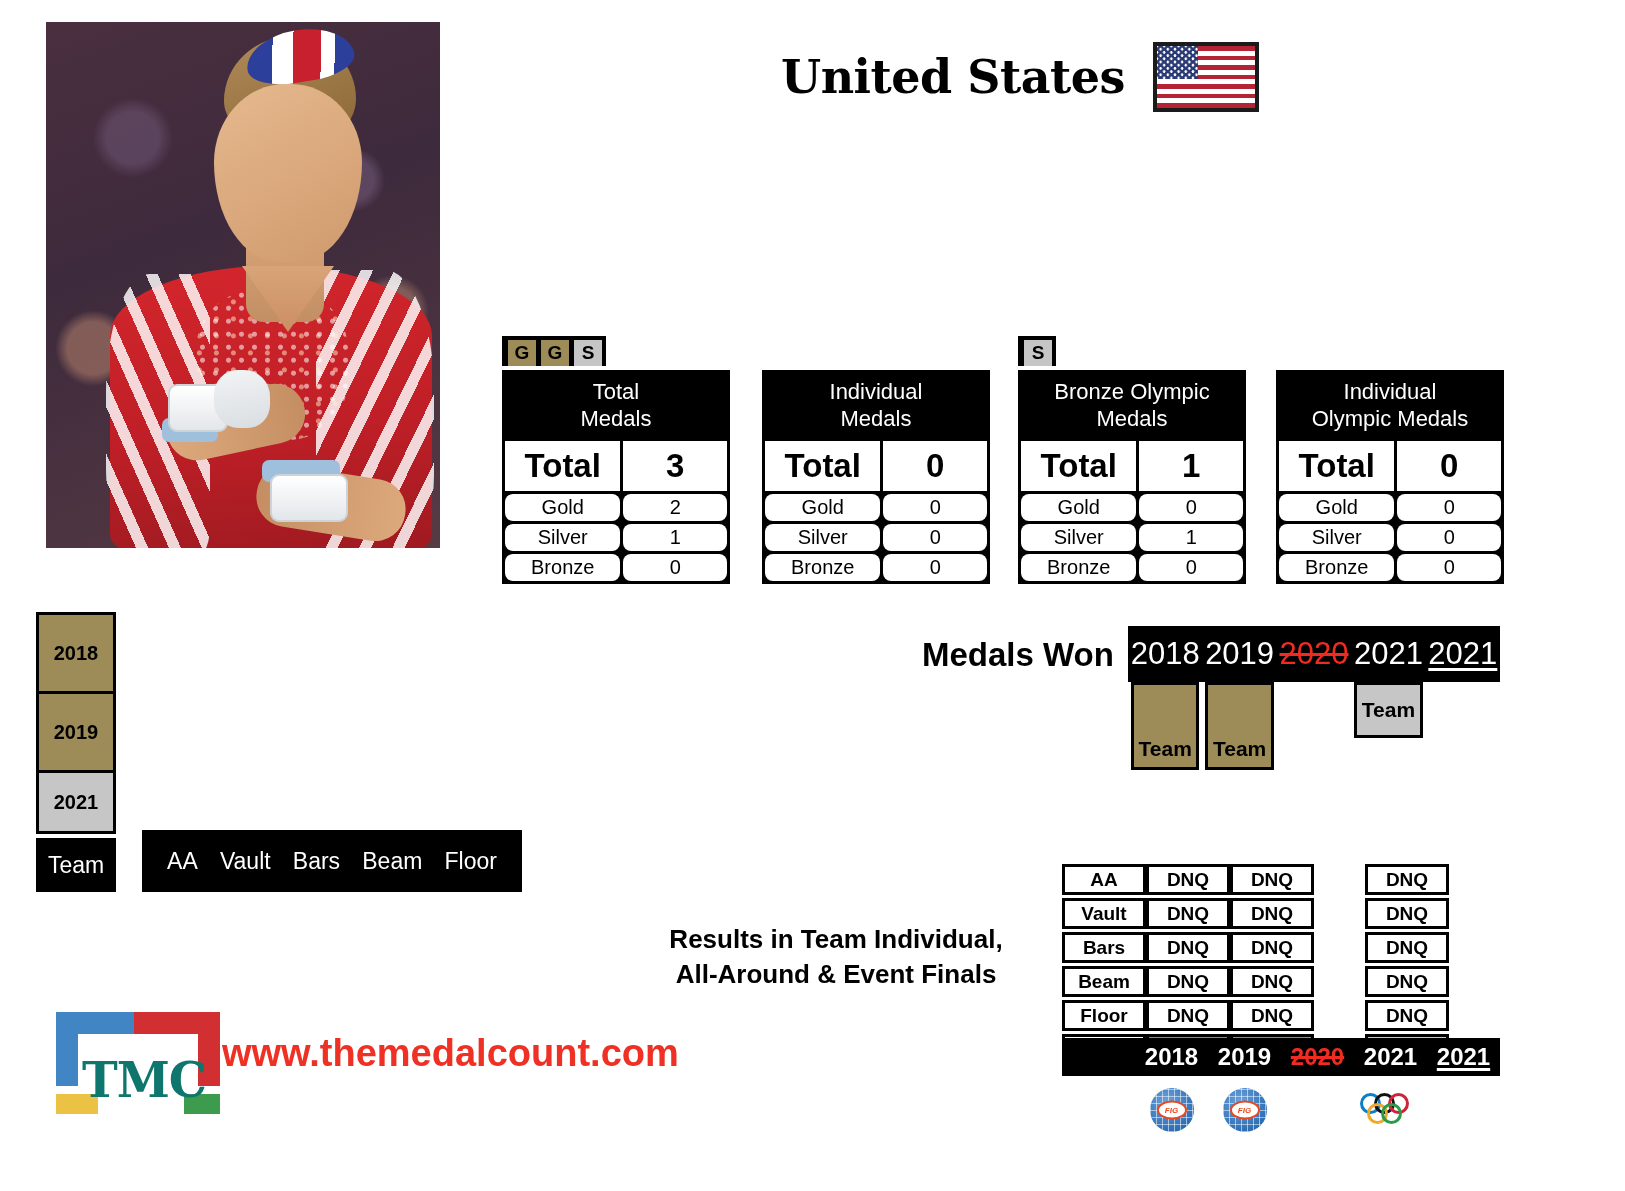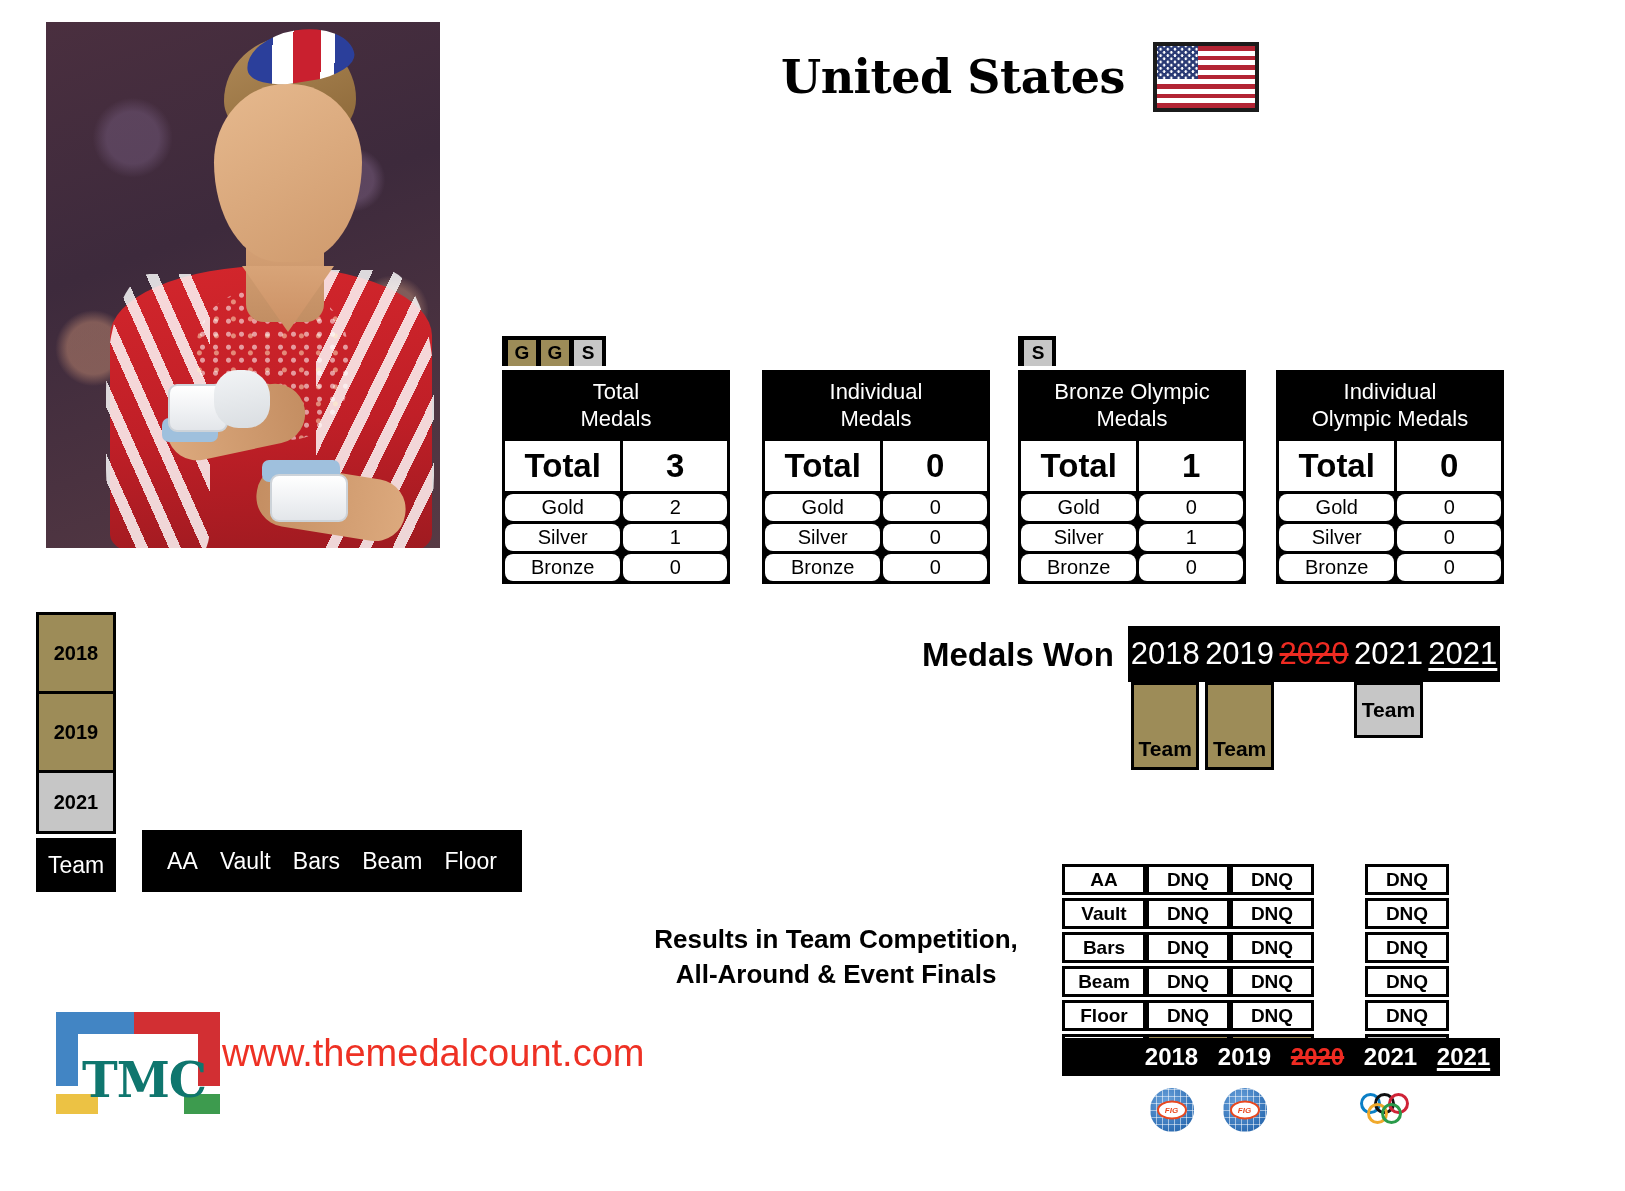--- a/index.html
+++ b/index.html
@@ -185,21 +185,21 @@
   #tmc-logo{position:absolute;left:34px;top:1008px;width:150px;height:108px;}
   .br{position:absolute;}
   .br-tl{left:22px;top:4px;width:86px;height:22px;background:#4285c4;}
   .br-tl2{left:22px;top:4px;width:22px;height:74px;background:#4285c4;}
   .br-tr{left:100px;top:4px;width:86px;height:22px;background:#d22f33;}
   .br-tr2{left:164px;top:4px;width:22px;height:74px;background:#d22f33;}
   .br-bl{left:22px;top:86px;width:42px;height:20px;background:#ecc244;}
   .br-br{left:150px;top:86px;width:36px;height:20px;background:#3d9b4e;}
   #tmc-text{position:absolute;left:48px;top:48px;font-family:"DejaVu Serif",serif;
     font-weight:700;font-size:48px;color:#0f766e;letter-spacing:-1px;line-height:1;}
-  #site-url{position:absolute;left:222px;top:1032px;font-weight:400;font-size:38px;color:#ee3124;}
+  #site-url{position:absolute;left:222px;top:1032px;font-weight:700;font-size:38px;color:#ee3124;}
 </style>
 </head>
 <body>
 
 <div class="abs" id="athlete-photo">
   <div class="ph-bg"></div>
   <div class="ph-leo"></div>
   <div class="ph-stripes-l"></div>
   <div class="ph-stripes-r"></div>
   <div class="ph-sparkle"></div>
@@ -358,21 +358,21 @@
     <div class="mw-chip chip-gold">Team</div>
   </div>
   <div class="mw-col"></div>
   <div class="mw-col">
     <div class="mw-chip chip-silver">Team</div>
   </div>
   <div class="mw-col"></div>
 </div>
 
 <div id="results-caption">
-  <div>Results in Team Competition,</div>
+  <div>Results in Team Individual,</div>
   <div>All-Around &amp; Event Finals</div>
 </div>
 
 <div id="results-table">
 
   <div class="rt-row">
     <div class="rt-cellwrap">
         <div class="rt-lbl">AA</div>
       </div>
     <div class="rt-cellwrap">

